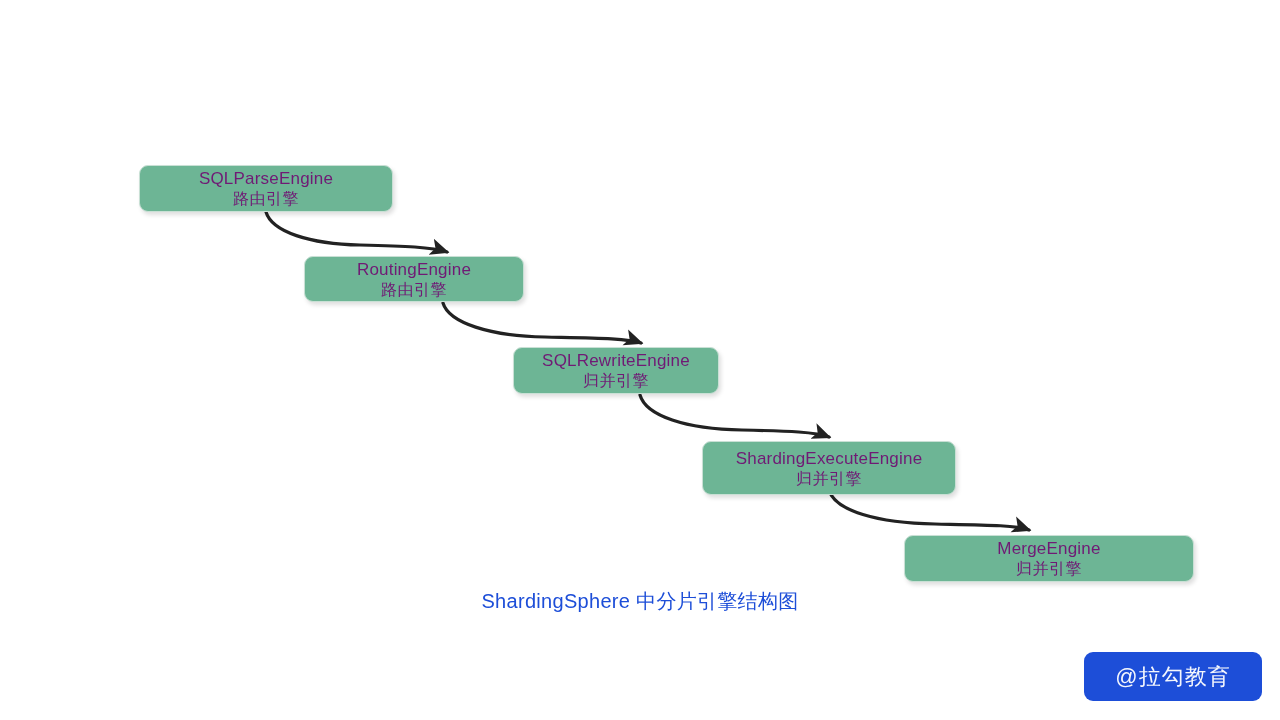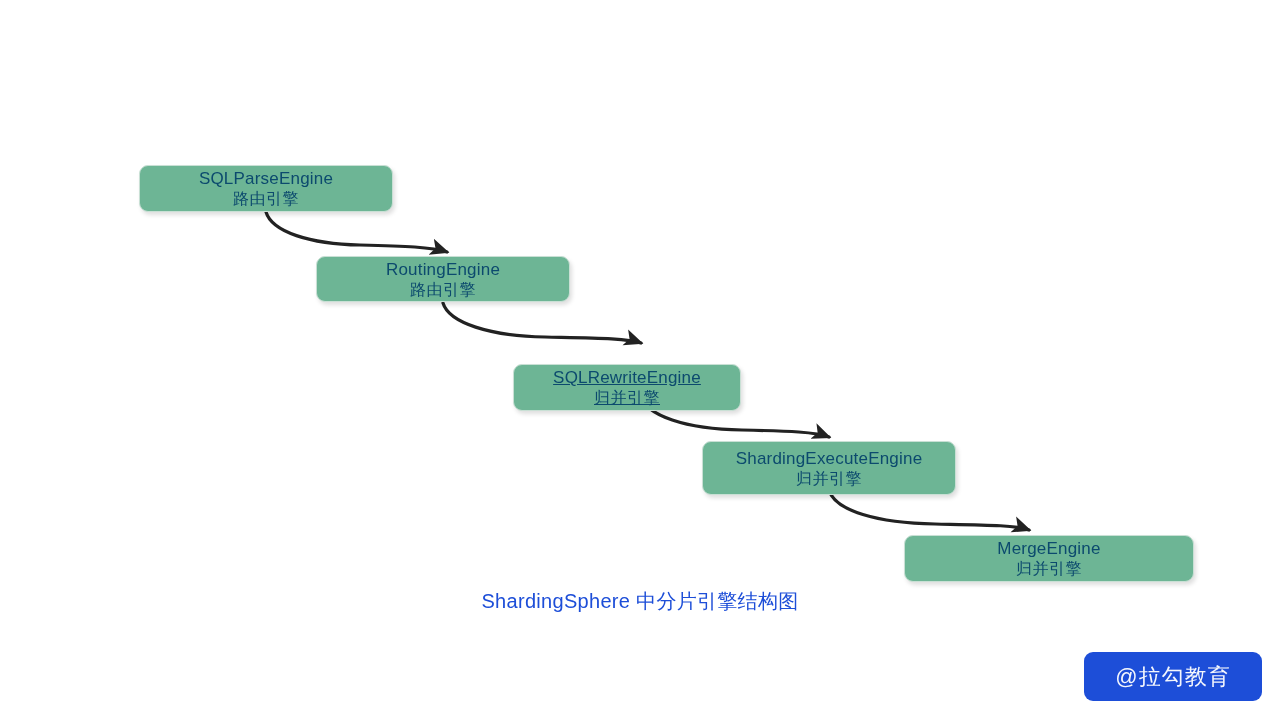--- a/index.html
+++ b/index.html
@@ -36,21 +36,21 @@
     position: absolute;
     box-sizing: border-box;
     background: #6db595;
     border: 1px solid #c9e0d5;
     border-radius: 9px;
     box-shadow: 2px 3px 4px rgba(0,0,0,0.13);
     display: flex;
     flex-direction: column;
     align-items: center;
     justify-content: center;
-    color: #0c4a6e;
+    color: #701a75;
     text-align: center;
     line-height: 1.24;
     z-index: 2;
   }
   .node .en {
     font-size: 17px;
     letter-spacing: 0.2px;
     white-space: nowrap;
   }
   .node .cn {
@@ -110,26 +110,26 @@
     <path d="M 640,395 C 646,416 686,429 742,430 C 790,431 816,432 829,437" fill="none" stroke="#222222" stroke-width="3.2" stroke-linecap="round" marker-end="url(#arrowhead)"></path>
 
     <path d="M 829,490 C 835,511 878,523 935,524 C 985,525 1015,525 1029,530" fill="none" stroke="#222222" stroke-width="3.2" stroke-linecap="round" marker-end="url(#arrowhead)"></path>
   </svg>
 
   <div class="node" style="left:139px; top:165px; width:254px; height:47px;">
     <div class="en">SQLParseEngine</div>
     <div class="cn">路由引擎</div>
   </div>
 
-  <div class="node" style="left:316px; top:256px; width:254px; height:46px;">
+  <div class="node" style="left:304px; top:256px; width:220px; height:46px;">
     <div class="en">RoutingEngine</div>
     <div class="cn">路由引擎</div>
   </div>
 
-  <div class="node" style="left:513px; top:364px; width:228px; height:47px;text-decoration:underline;">
+  <div class="node" style="left:513px; top:347px; width:206px; height:47px;">
     <div class="en">SQLRewriteEngine</div>
     <div class="cn">归并引擎</div>
   </div>
 
   <div class="node" style="left:702px; top:441px; width:254px; height:54px;">
     <div class="en">ShardingExecuteEngine</div>
     <div class="cn">归并引擎</div>
   </div>
 
   <div class="node" style="left:904px; top:535px; width:290px; height:47px;">

